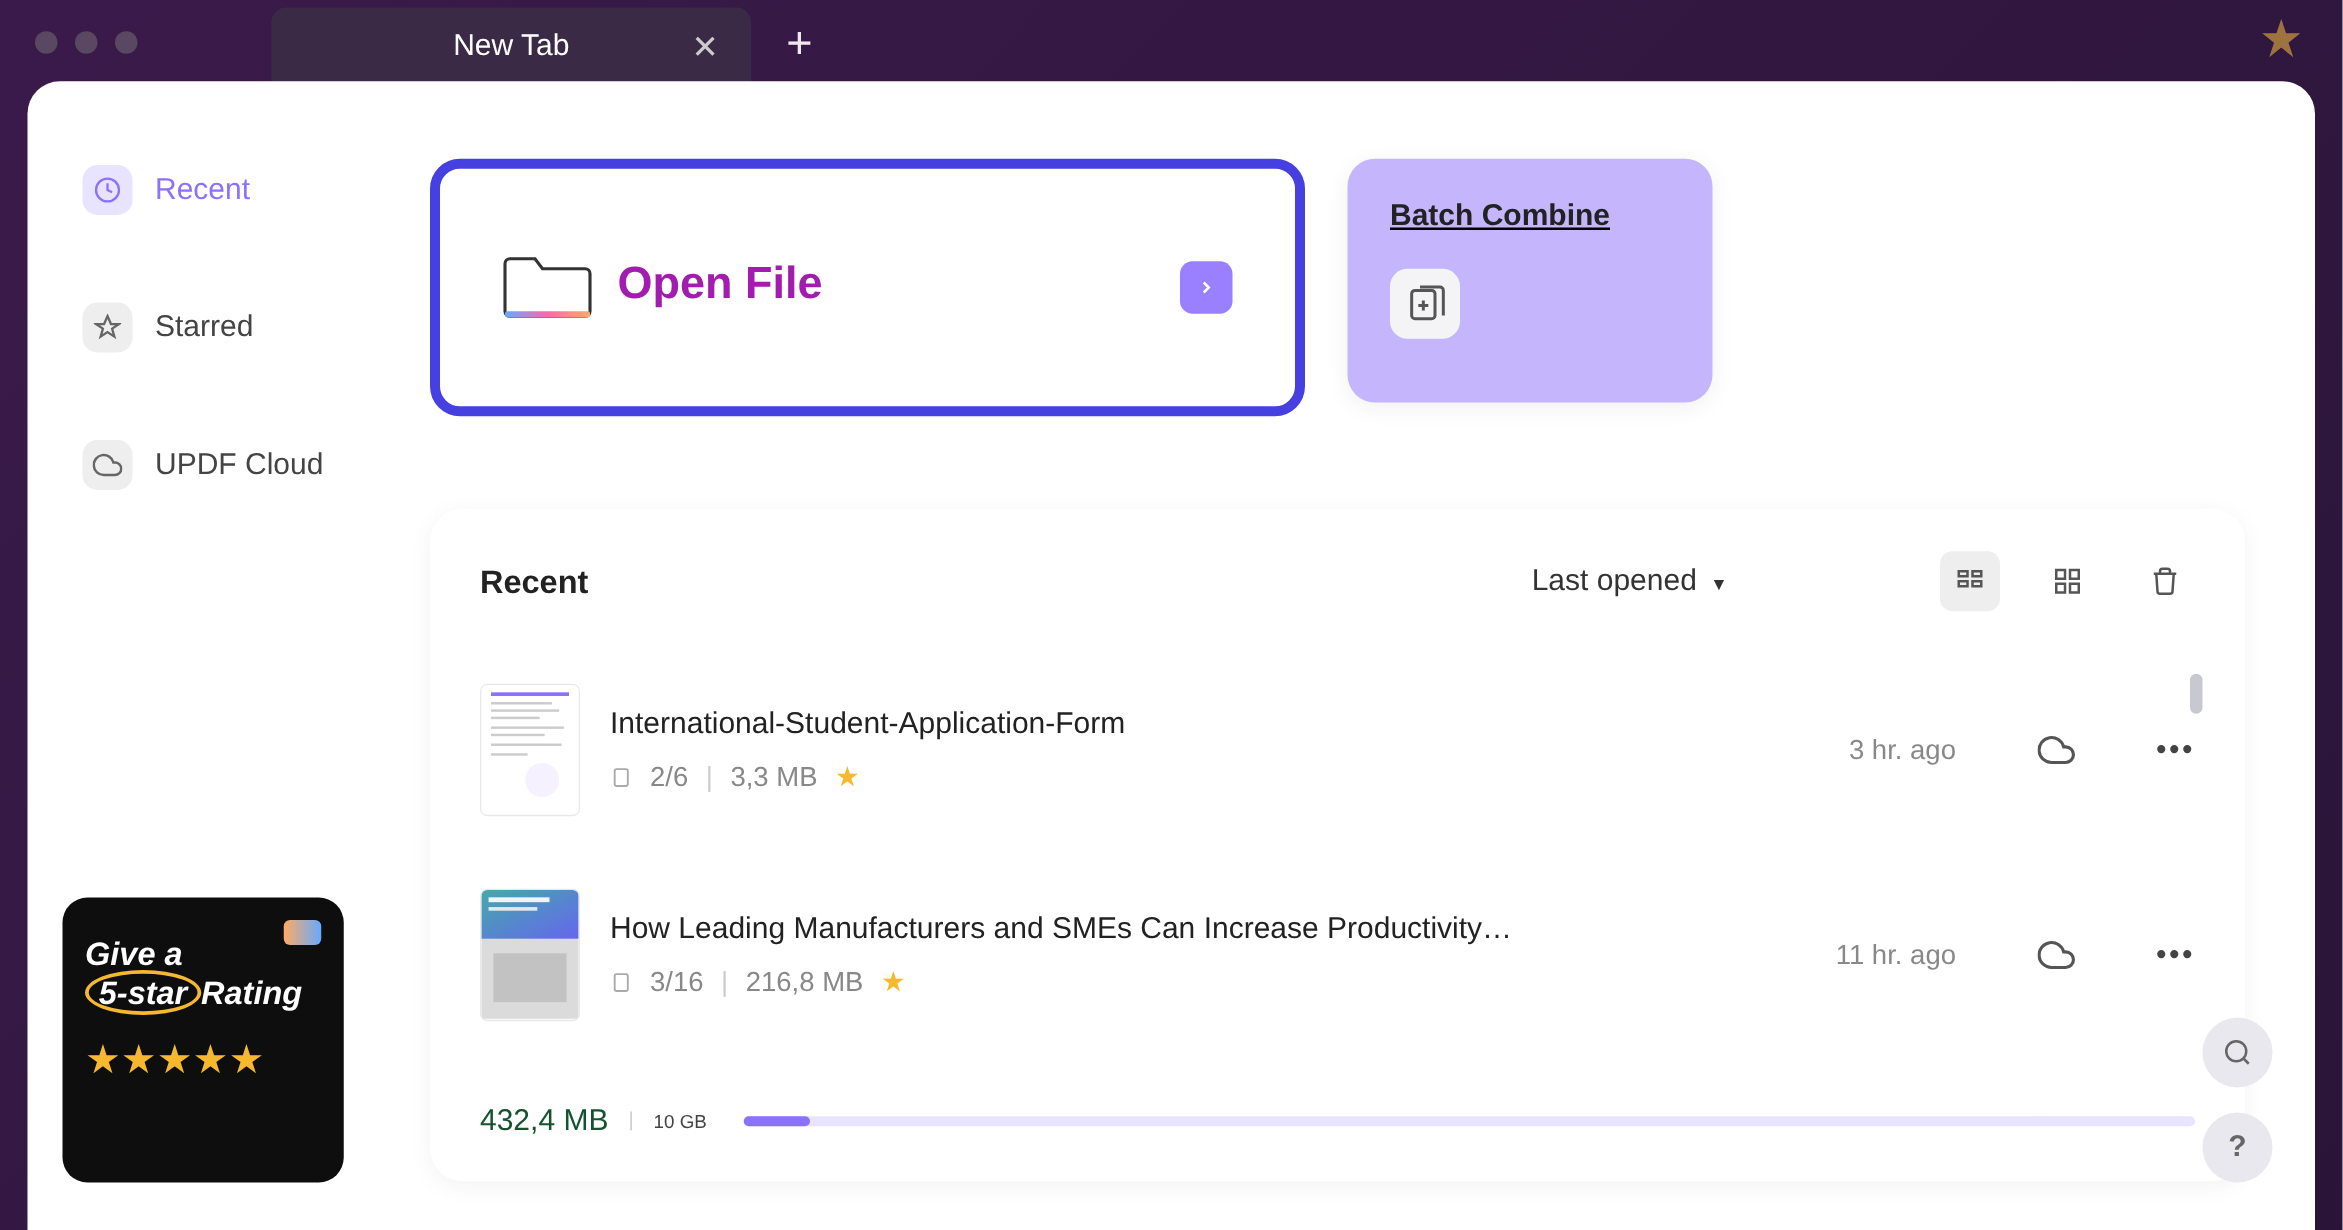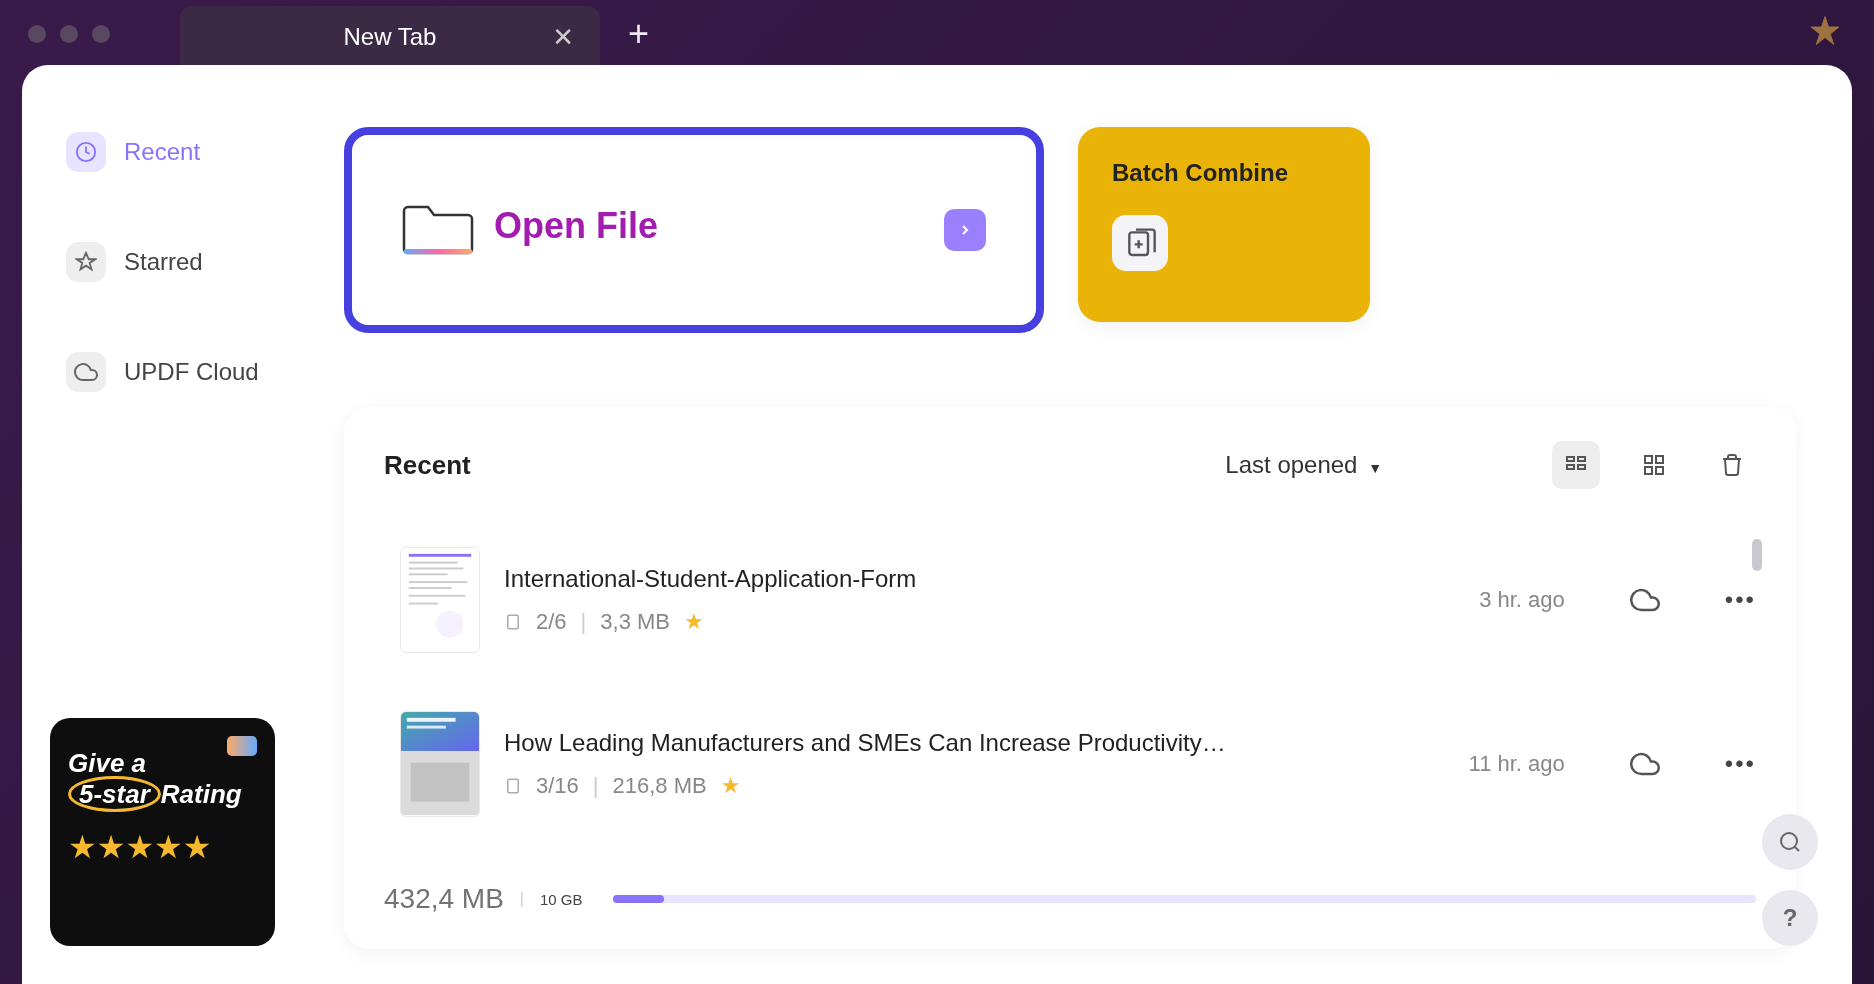--- a/index.html
+++ b/index.html
@@ -27,31 +27,32 @@
     }
     .traffic-lights span {
       width: 18px;
       height: 18px;
       border-radius: 50%;
       background: #5a4862;
     }
     .tab {
       background: #3a2a45;
       height: 62px;
-      width: 420px;
+      width: 384px;
       border-radius: 12px 12px 0 0;
       display: flex;
       align-items: center;
       padding: 0 22px;
       color: #fff;
       font-size: 24px;
       font-weight: 500;
       justify-content: center;
       position: relative;
       margin-top: 6px;
+      margin-left: 37px;
     }
     .tab-close {
       position: absolute;
       right: 26px;
       font-size: 26px;
       color: #ccc;
       cursor: pointer;
     }
     .new-tab-btn {
       margin-left: 18px;
@@ -102,23 +103,24 @@
     .folder-icon { width: 72px; height: 66px; }
     .open-file-text { flex: 1; }
     .open-file-title { font-size: 36px; font-weight: 600; color: #a21caf; margin-bottom: 8px; }
     .open-file-subtitle { font-size: 22px; color: #888; }
     .chevron-btn {
       width: 42px; height: 42px; border-radius: 10px;
       background: #9a80ff; display: flex; align-items: center; justify-content: center;
       cursor: pointer;
     }
     .batch-card {
-      width: 292px; height: 195px; border-radius: 22px; background: #eab308;
+      width: 292px; height: 195px; border-radius: 22px; background: #c4b5fd;
       box-shadow: 0 4px 20px rgba(0,0,0,0.06);
       padding: 32px 34px;
+      text-decoration: underline;
     }
     .batch-title { font-size: 24px; font-weight: 600; color: #222; margin-bottom: 28px; }
     .batch-icon {
       width: 56px; height: 56px; background: #f4f4f7; border-radius: 14px;
       display: flex; align-items: center; justify-content: center;
     }
     .recent-section {
       background: #fff; border-radius: 26px;
       box-shadow: 0 4px 20px rgba(0,0,0,0.05);
       padding: 34px 40px;
@@ -129,40 +131,39 @@
     .sort-select { font-size: 24px; color: #333; cursor: pointer; margin-right: 140px; }
     .view-btn {
       width: 48px; height: 48px; border-radius: 10px;
       display: flex; align-items: center; justify-content: center; cursor: pointer;
     }
     .view-btn.active { background: #eee; }
     .file-list { position: relative; }
     .file-item {
       display: flex; align-items: center; gap: 24px;
       padding: 8px 0 50px;
-      margin-left: 16px;
     }
     .file-thumb {
       width: 80px; height: 106px; border: 1px solid #e8e8ec; border-radius: 6px;
       overflow: hidden; background: #fafafa;
     }
     .file-info { flex: 1; min-width: 0; }
     .file-name { font-size: 24px; color: #222; margin-bottom: 16px; white-space: nowrap; overflow: hidden; text-overflow: ellipsis; }
     .file-meta { display: flex; align-items: center; gap: 14px; font-size: 22px; color: #888; }
     .file-meta .d { color: #ccc; }
     .star { color: #f5b82e; }
     .file-time { font-size: 22px; color: #888; width: 160px; text-align: right; }
     .file-cloud { width: 40px; display: flex; justify-content: center; margin: 0 36px; }
     .file-menu { cursor: pointer; color: #444; font-size: 24px; letter-spacing: 2px; }
     .scrollbar-ind { position: absolute; right: -6px; top: 0; width: 10px; height: 32px; border-radius: 5px; background: #c8c8d0; }
     .storage-bar {
       display: flex; align-items: center; gap: 16px;
       padding-top: 16px;
     }
-    .storage-used { color: #737373; font-size: 28px; }
+    .storage-used { color: #14532d; font-size: 24px; }
     .storage-div { color: #ccc; }
     .storage-total { color: #444; font-size: 15px; font-weight: 500; margin-right: 14px; }
     .progress { flex: 1; height: 8px; background: #e8e4ff; border-radius: 4px; position: relative; }
     .progress-fill { position: absolute; left: 0; top: 0; bottom: 0; width: 4.5%; background: #8a72ff; border-radius: 4px; }
     .promo-card {
       position: absolute; bottom: 38px; left: 28px;
       width: 225px; height: 228px; background: #0e0e0e; border-radius: 20px;
       padding: 24px 18px; color: #fff;
     }
     .promo-badge { position: absolute; right: 18px; top: 18px; width: 30px; height: 20px; border-radius: 5px; background: linear-gradient(90deg, #fa6 0%, #6af 100%); }

